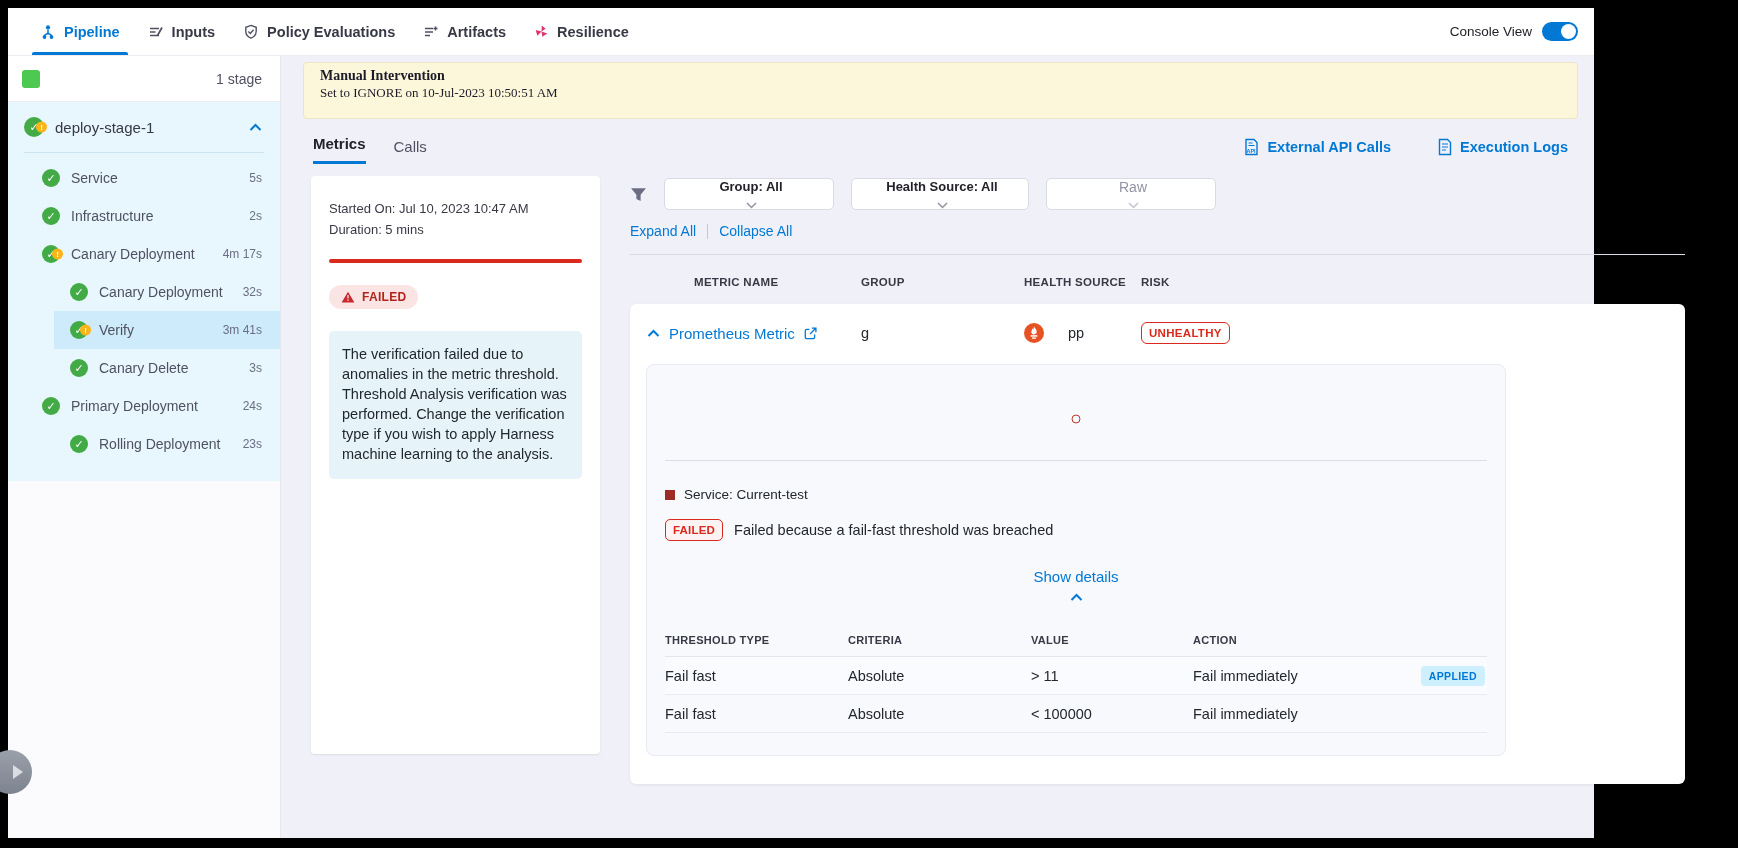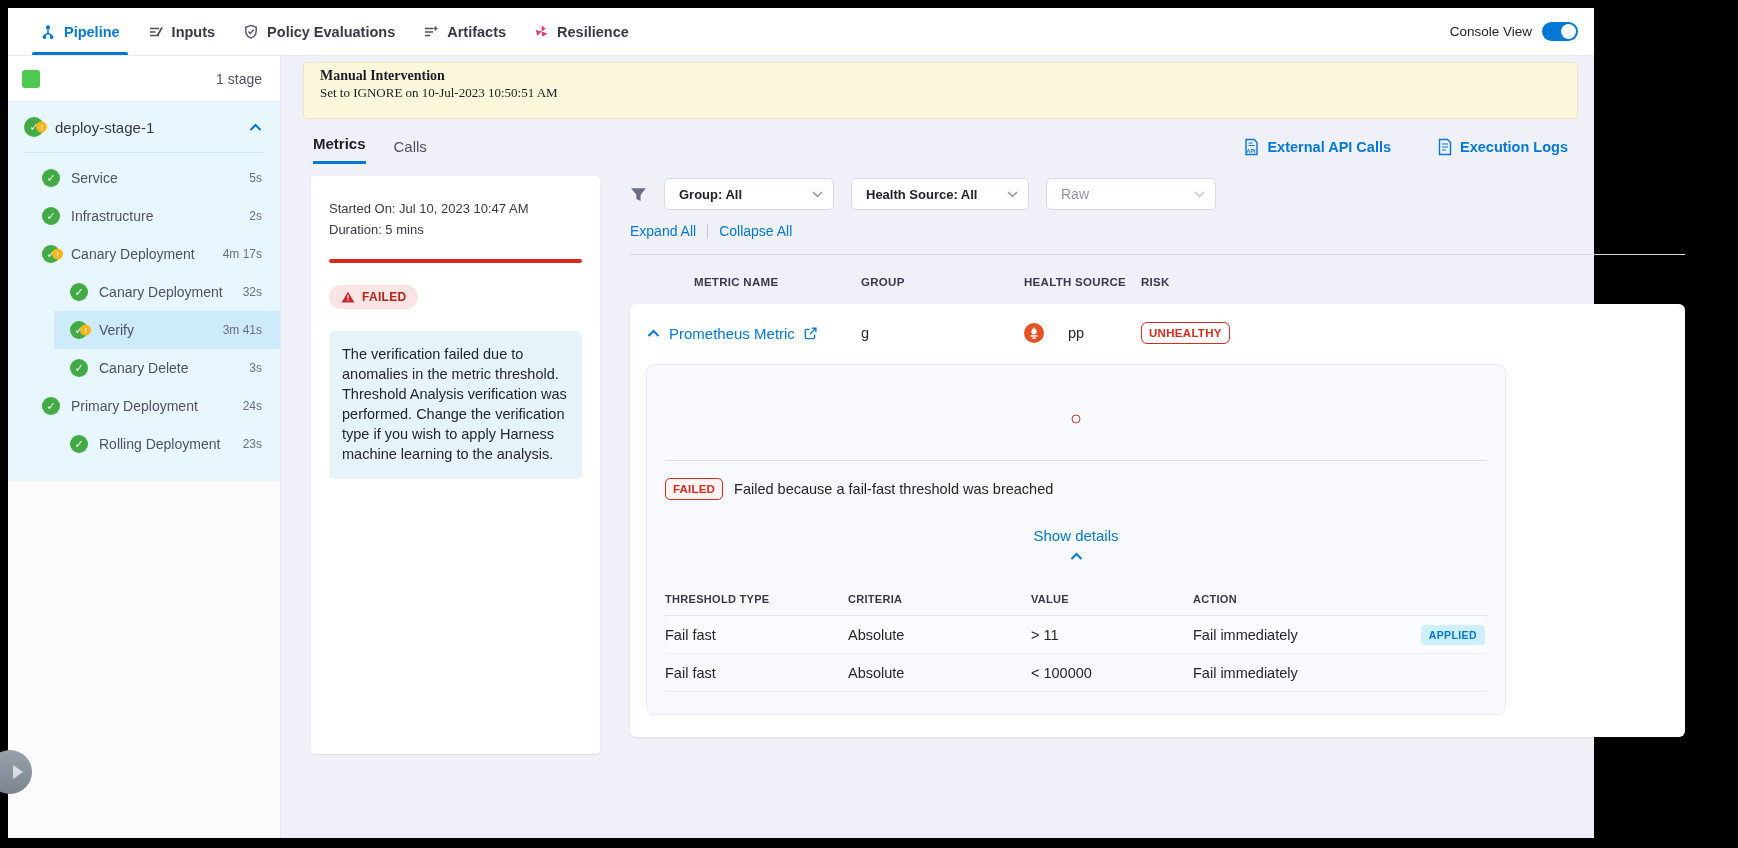--- a/index.html
+++ b/index.html
@@ -52,34 +52,34 @@
   .content-row { display:flex; gap:30px; margin-top:12px; padding-left:8px; }
 
   .summary-card { width:289px; flex:none; background:#fff; border-radius:4px; box-shadow:0 1px 2px rgba(40,41,61,.10); padding:22px 18px; height:578px; }
   .meta-line { font-size:13px; color:#383946; line-height:21px; }
   .redbar { height:4px; background:#da291d; border-radius:2px; margin:19px 0 22px; }
   .failed-pill { display:inline-flex; align-items:center; gap:7px; background:#fbe5e4; border-radius:14px; padding:5px 12px; color:#b4231b; font-weight:700; font-size:12px; letter-spacing:.3px; }
   .info-box { margin-top:22px; background:#e6f4f9; border-radius:5px; padding:13px 13px 15px; font-size:14.5px; line-height:1.38; color:#22272d; }
 
   .metrics-area { flex:1; min-width:0; }
   .filter-row { display:flex; align-items:center; gap:17px; margin-top:2px; }
-  .dd { height:32px; background:#fff; border:1px solid #d9dae5; border-radius:5px; display:flex; align-items:center; justify-content:space-between; padding:0 10px 0 14px; font-size:13px; font-weight:600; color:#22222a; cursor:pointer; }
+  .dd { height:32px; background:#fff; border:1px solid #d9dae5; border-radius:5px; display:flex; align-items:center; justify-content:space-between; padding:0 10px 0 14px; font-size:13px; font-weight:600; color:#22222a; cursor:pointer;flex-direction:column; }
   .dd.placeholder { color:#9293a5; font-weight:400; font-size:14px; }
   .checkbox-row { margin-top:16px; display:flex; align-items:center; gap:10px; font-size:13.5px; color:#22272d; }
   .checkbox { width:16px; height:16px; border:1.5px solid #0a89dc; border-radius:4px; background:#fff; cursor:pointer; }
   .expand-row { margin-top:13px; display:flex; align-items:center; gap:11px; font-size:14px; color:#0278d5; }
   .vsep { width:1px; height:15px; background:#c6c8d6; }
   .link { cursor:pointer; }
   .section-divider { margin-top:15px; border-top:1px solid #d8dae6; width:1055px; }
 
   .mgrid { display:grid; grid-template-columns:231px 163px 117px 1fr; align-items:center; }
   .mtable-head { width:1055px; margin-top:21px; font-size:11.5px; font-weight:700; color:#383946; letter-spacing:.3px; }
   .mtable-head .c1 { padding-left:64px; }
 
-  .metric-card { width:1055px; margin-top:16px; background:#fff; border-radius:6px; box-shadow:0 1px 3px rgba(40,41,61,.08); padding-bottom:22px; }
+  .metric-card { width:1055px; margin-top:16px; background:#fff; border-radius:6px; box-shadow:0 1px 3px rgba(40,41,61,.08); padding-bottom:28px; }
   .metric-row { height:58px; }
   .metric-row .c1 { display:flex; align-items:center; gap:9px; padding-left:17px; }
   .metric-link { color:#0278d5; font-size:15px; font-weight:500; cursor:pointer; }
   .cell-text { font-size:14.5px; color:#22272d; }
   .hs-cell { display:flex; align-items:center; gap:24px;text-align:center; }
   .risk-badge { justify-self:start; border:1.5px solid #da291d; color:#da291d; background:#fff; font-size:11.5px; font-weight:700; letter-spacing:.3px; padding:4px 7px; border-radius:6px; }
 
   .chart-panel { margin:2px 0 0 16px; width:860px; background:#f8f9fd; border:1px solid #e9eaf3; border-radius:8px; padding:0 18px 22px; }
   .plot { height:96px; position:relative; border-bottom:1px solid #d9dde9; }
   .data-point { position:absolute; width:9px; height:9px; border:1.6px solid #c0392b; border-radius:50%; transform:translate(-50%,-50%); background:transparent; }
@@ -347,20 +347,24 @@
                     </svg>
                 </span>
                 <span class="cell-text">pp</span>
               </div>
               <span class="risk-badge">UNHEALTHY</span>
             </div>
 
             <div class="chart-panel">
               <div class="plot">
                 <span class="data-point" style="left: 50%; top: 57%;"></span>
+              </div>
+              <div class="legend-row">
+                <span class="legend-marker" style="background: rgb(158, 43, 37);"></span>
+                <span>Service: Current-test</span>
               </div>
               <div class="fail-row">
                 <span class="fail-badge">FAILED</span>
                 <span>Failed because a fail-fast threshold was breached</span>
               </div>
               <div class="show-details">
                 <span>Show details</span>
                 <span class="icon">
                   <svg width="13" height="9" viewBox="0 0 13 9">
                       <path d="M1.5 7L6.5 2l5 5" fill="none" stroke="#0278d5" stroke-width="2"></path>

